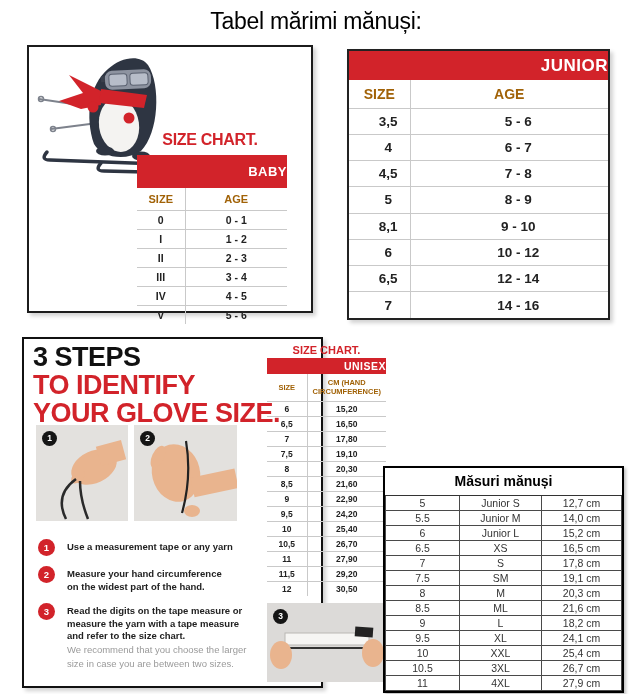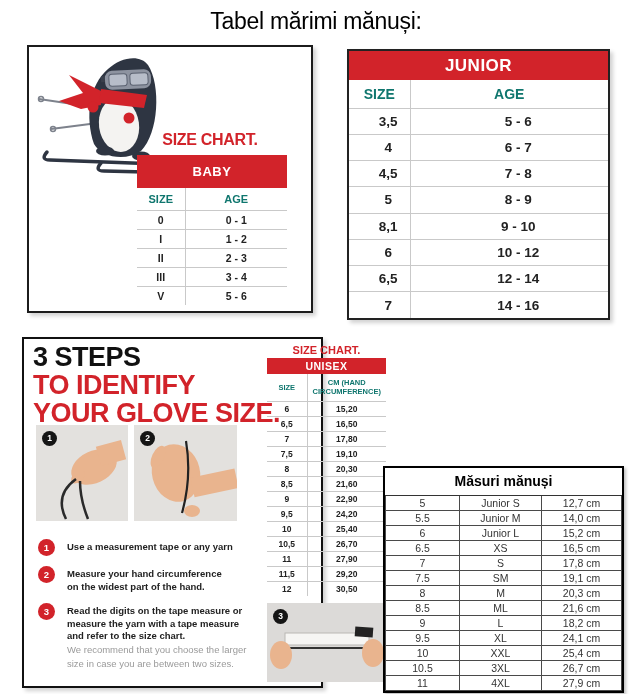--- a/index.html
+++ b/index.html
@@ -22,28 +22,28 @@
   #panel-baby { left:27px; top:45px; width:286px; height:268px; }
   .penguin-wrap { position:absolute; left:2px; top:2px; width:186px; height:126px; }
   .baby-sc-label {
     position:absolute; left:106px; top:84px; width:150px;
     text-align:center; color:#d2232a; font-weight:bold; font-size:16px;
     letter-spacing:-0.3px;
   }
   table.sizes { border-collapse:collapse; table-layout:fixed; }
   table.baby { position:absolute; left:108px; top:108px; width:150px; }
   .band {
-    background:#d2232a; color:#fff; font-weight:bold; text-align:center;
+    background:#d2232a; color:#fff; font-weight:bold; text-align:right;
     letter-spacing:0.5px;
   }
   table.baby .band { font-size:13px; height:33px; }
   table.baby th.colhead { font-size:11px; height:22px; }
   table.baby td { font-size:10.5px; height:19px; }
   th.colhead {
-    font-weight:bold; text-align:center; color:#0f766e;
+    font-weight:bold; text-align:center; color:#a16207;
     border-right:1px solid #c9c9c9;
   }
   th.colhead:last-child { border-right:none; }
   table.sizes td {
     text-align:center; font-weight:bold; color:#222;
     border-top:1px solid #c9c9c9;
   }
   table.sizes td:first-child { border-right:1px solid #c9c9c9; }
   
   #panel-junior { left:347px; top:49px; width:263px; height:271px; border-color:#222; }
@@ -165,20 +165,24 @@
         <td>I</td>
         <td>1 - 2</td>
       </tr>
         <tr>
         <td>II</td>
         <td>2 - 3</td>
       </tr>
         <tr>
         <td>III</td>
         <td>3 - 4</td>
+      </tr>
+        <tr>
+        <td>IV</td>
+        <td>4 - 5</td>
       </tr>
         <tr>
         <td>V</td>
         <td>5 - 6</td>
       </tr>
       </tbody>
   </table>
 </div>
 
 <div class="panel" id="panel-junior">

